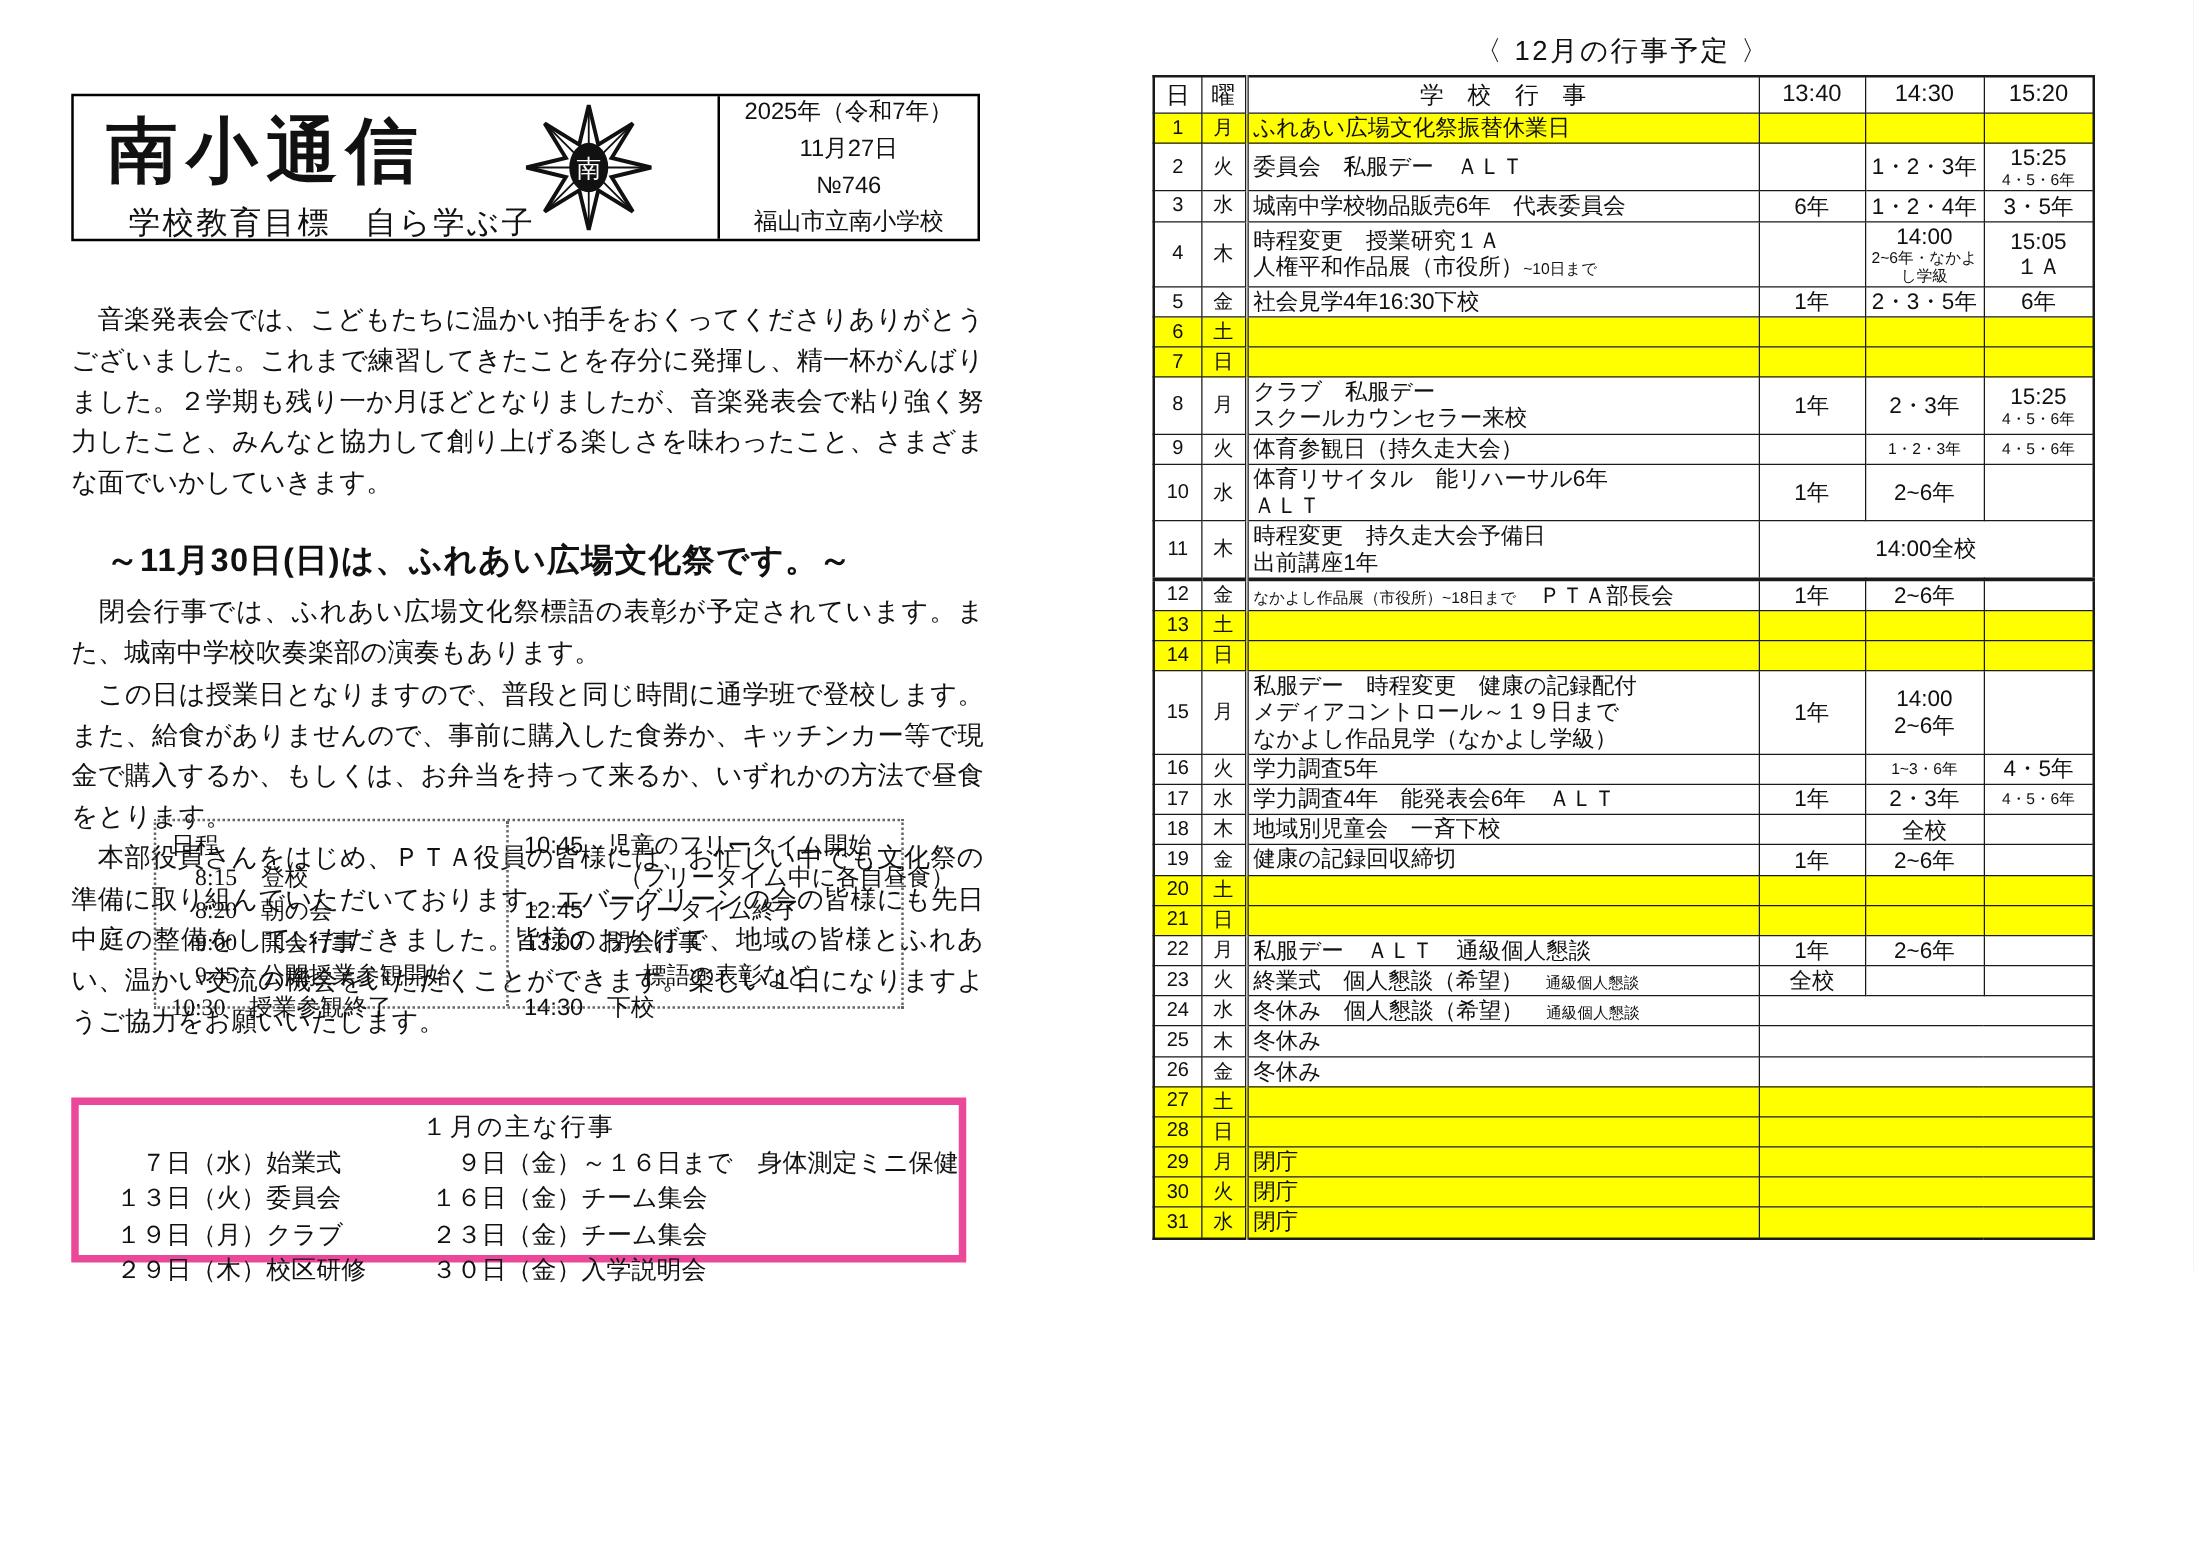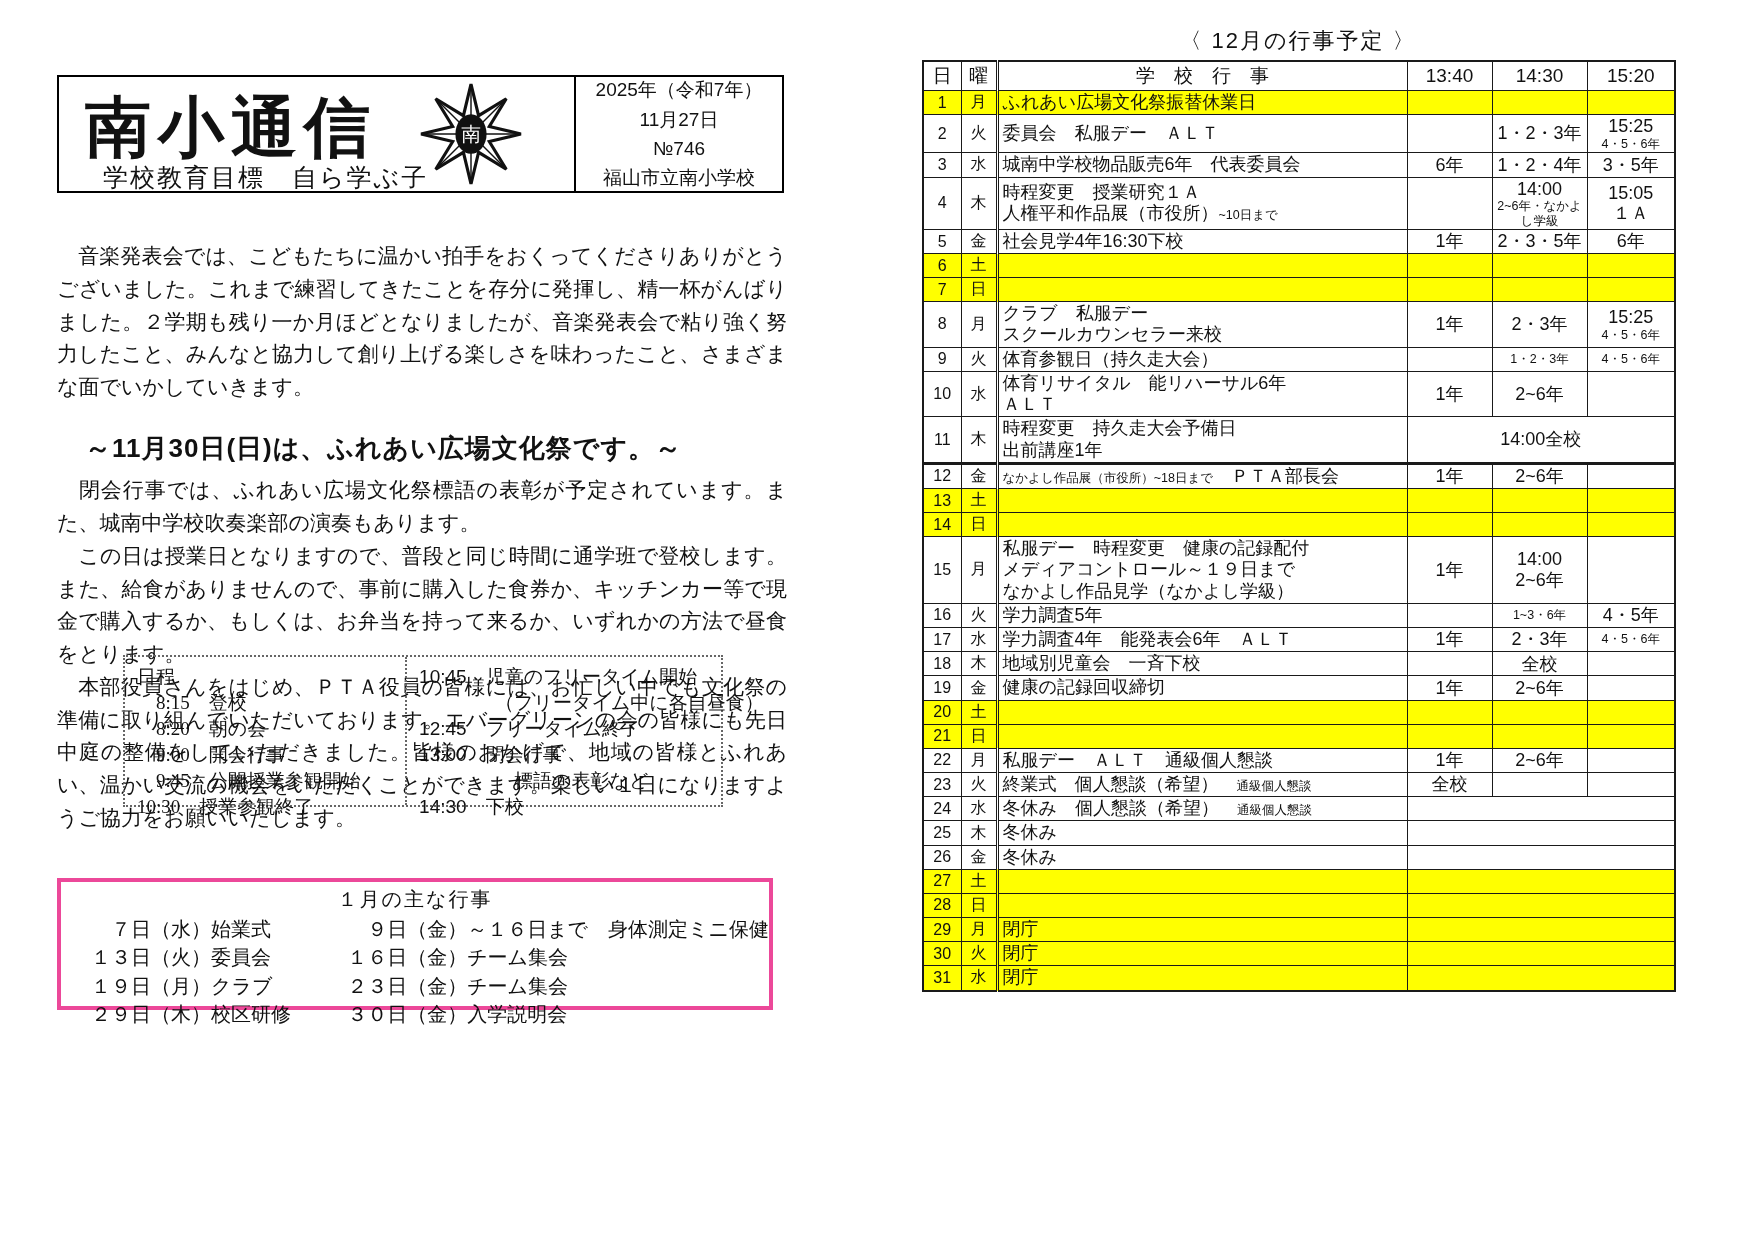--- a/index.html
+++ b/index.html
@@ -9,21 +9,21 @@
     font-family:"Liberation Sans","DejaVu Sans",sans-serif;color:#111;
     overflow:hidden;margin:0 auto;
   }
   
   .masthead{
     position:absolute;left:57px;top:75px;width:727px;height:118px;
     border:2px solid #000;display:flex;box-sizing:border-box;
   }
   .mast-left{position:relative;flex:1 1 auto;}
   .mast-title{
-    position:absolute;left:26px;top:6px;font-size:66px;font-weight:bold;
+    position:absolute;left:26px;top:6px;font-size:57px;font-weight:bold;
     letter-spacing:7px;white-space:nowrap;
   }
   .mast-subtitle{
     position:absolute;left:44px;top:84px;font-size:25px;letter-spacing:2px;white-space:nowrap;
   }
   .mast-emblem{position:absolute;left:360px;top:4px;width:104px;height:106px;}
   .mast-right{
     width:208px;border-left:2px solid #000;box-sizing:border-box;
     display:flex;flex-direction:column;justify-content:center;align-items:center;
     font-size:19px;line-height:1.55;text-align:center;
@@ -43,21 +43,21 @@
     position:absolute;left:123px;top:655px;width:600px;height:152px;
     border:2px dotted #666;display:flex;box-sizing:border-box;
   }
   .daybox-col{padding:7px 12px;font-size:19px;line-height:1.37;box-sizing:border-box;}
   .daybox-left{width:47%;font-family:Liberation Serif, serif;}
   .daybox-right{width:53%;border-left:2px dotted #666;}
   .sched-line{white-space:pre;}
   
   .janbox{
     position:absolute;left:57px;top:878px;width:716px;height:132px;
-    border:4px solid #ec4899;box-sizing:border-box;padding-top:4px;
+    border:6px solid #ec4899;box-sizing:border-box;padding-top:4px;
   }
   .jan-title{text-align:center;font-size:20px;letter-spacing:2px;margin-bottom:2px;}
   .jan-cols{display:flex;font-size:20px;line-height:1.42;}
   .jan-col-left{margin-left:30px;width:290px;}
   .jan-col-right{flex:1;}
   
   .dec-title{
     position:absolute;left:922px;top:26px;width:752px;text-align:center;
     font-size:22px;letter-spacing:2px;
   }

